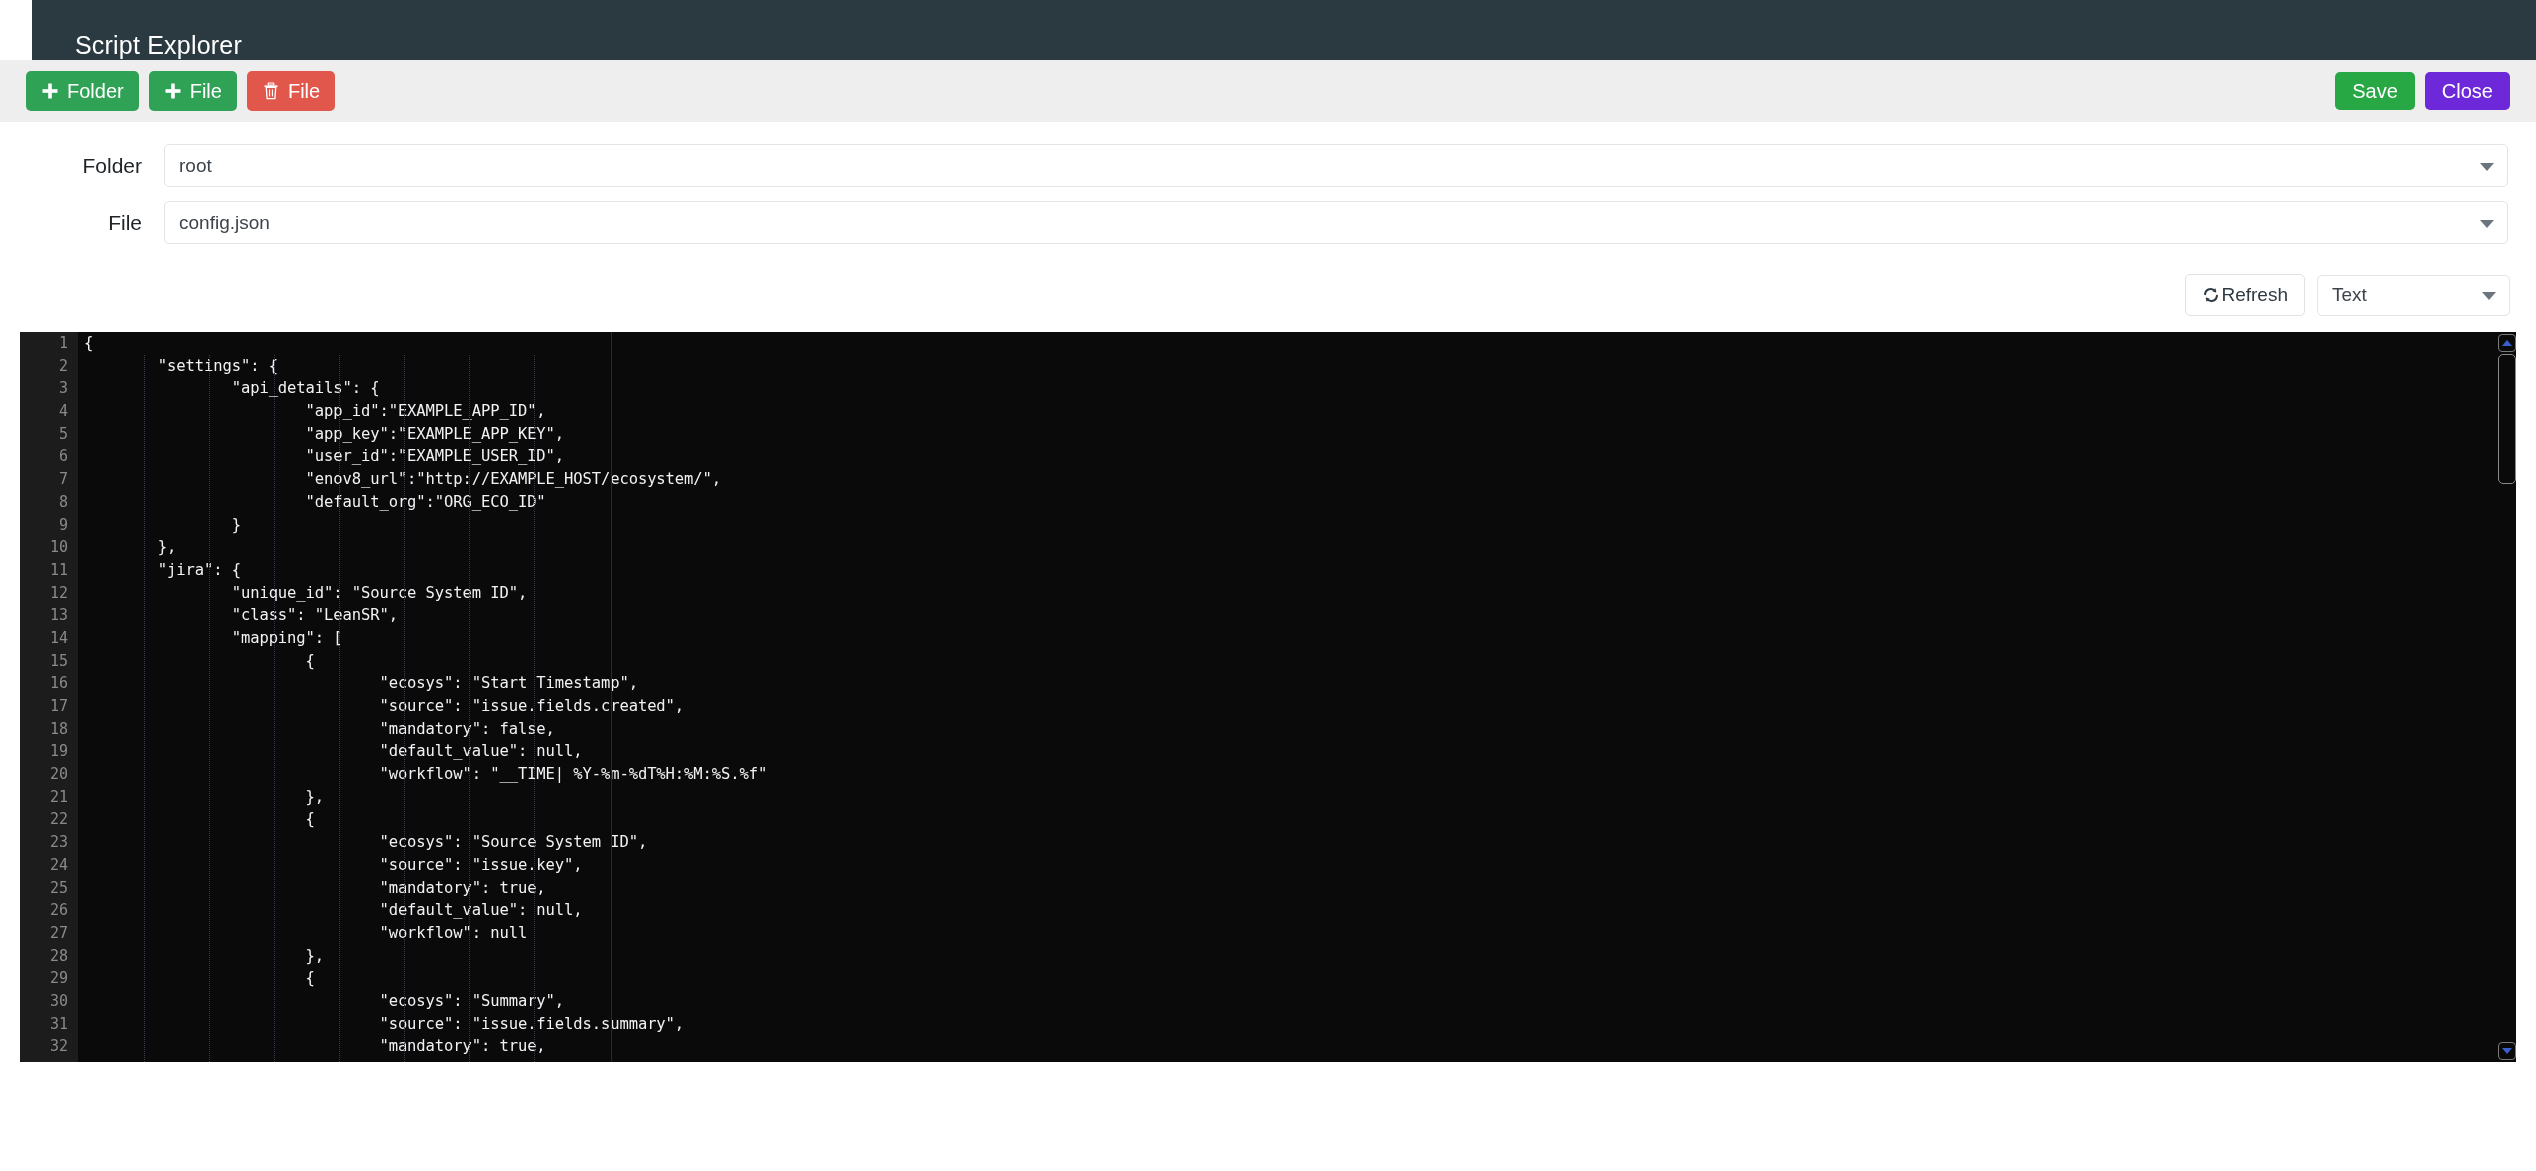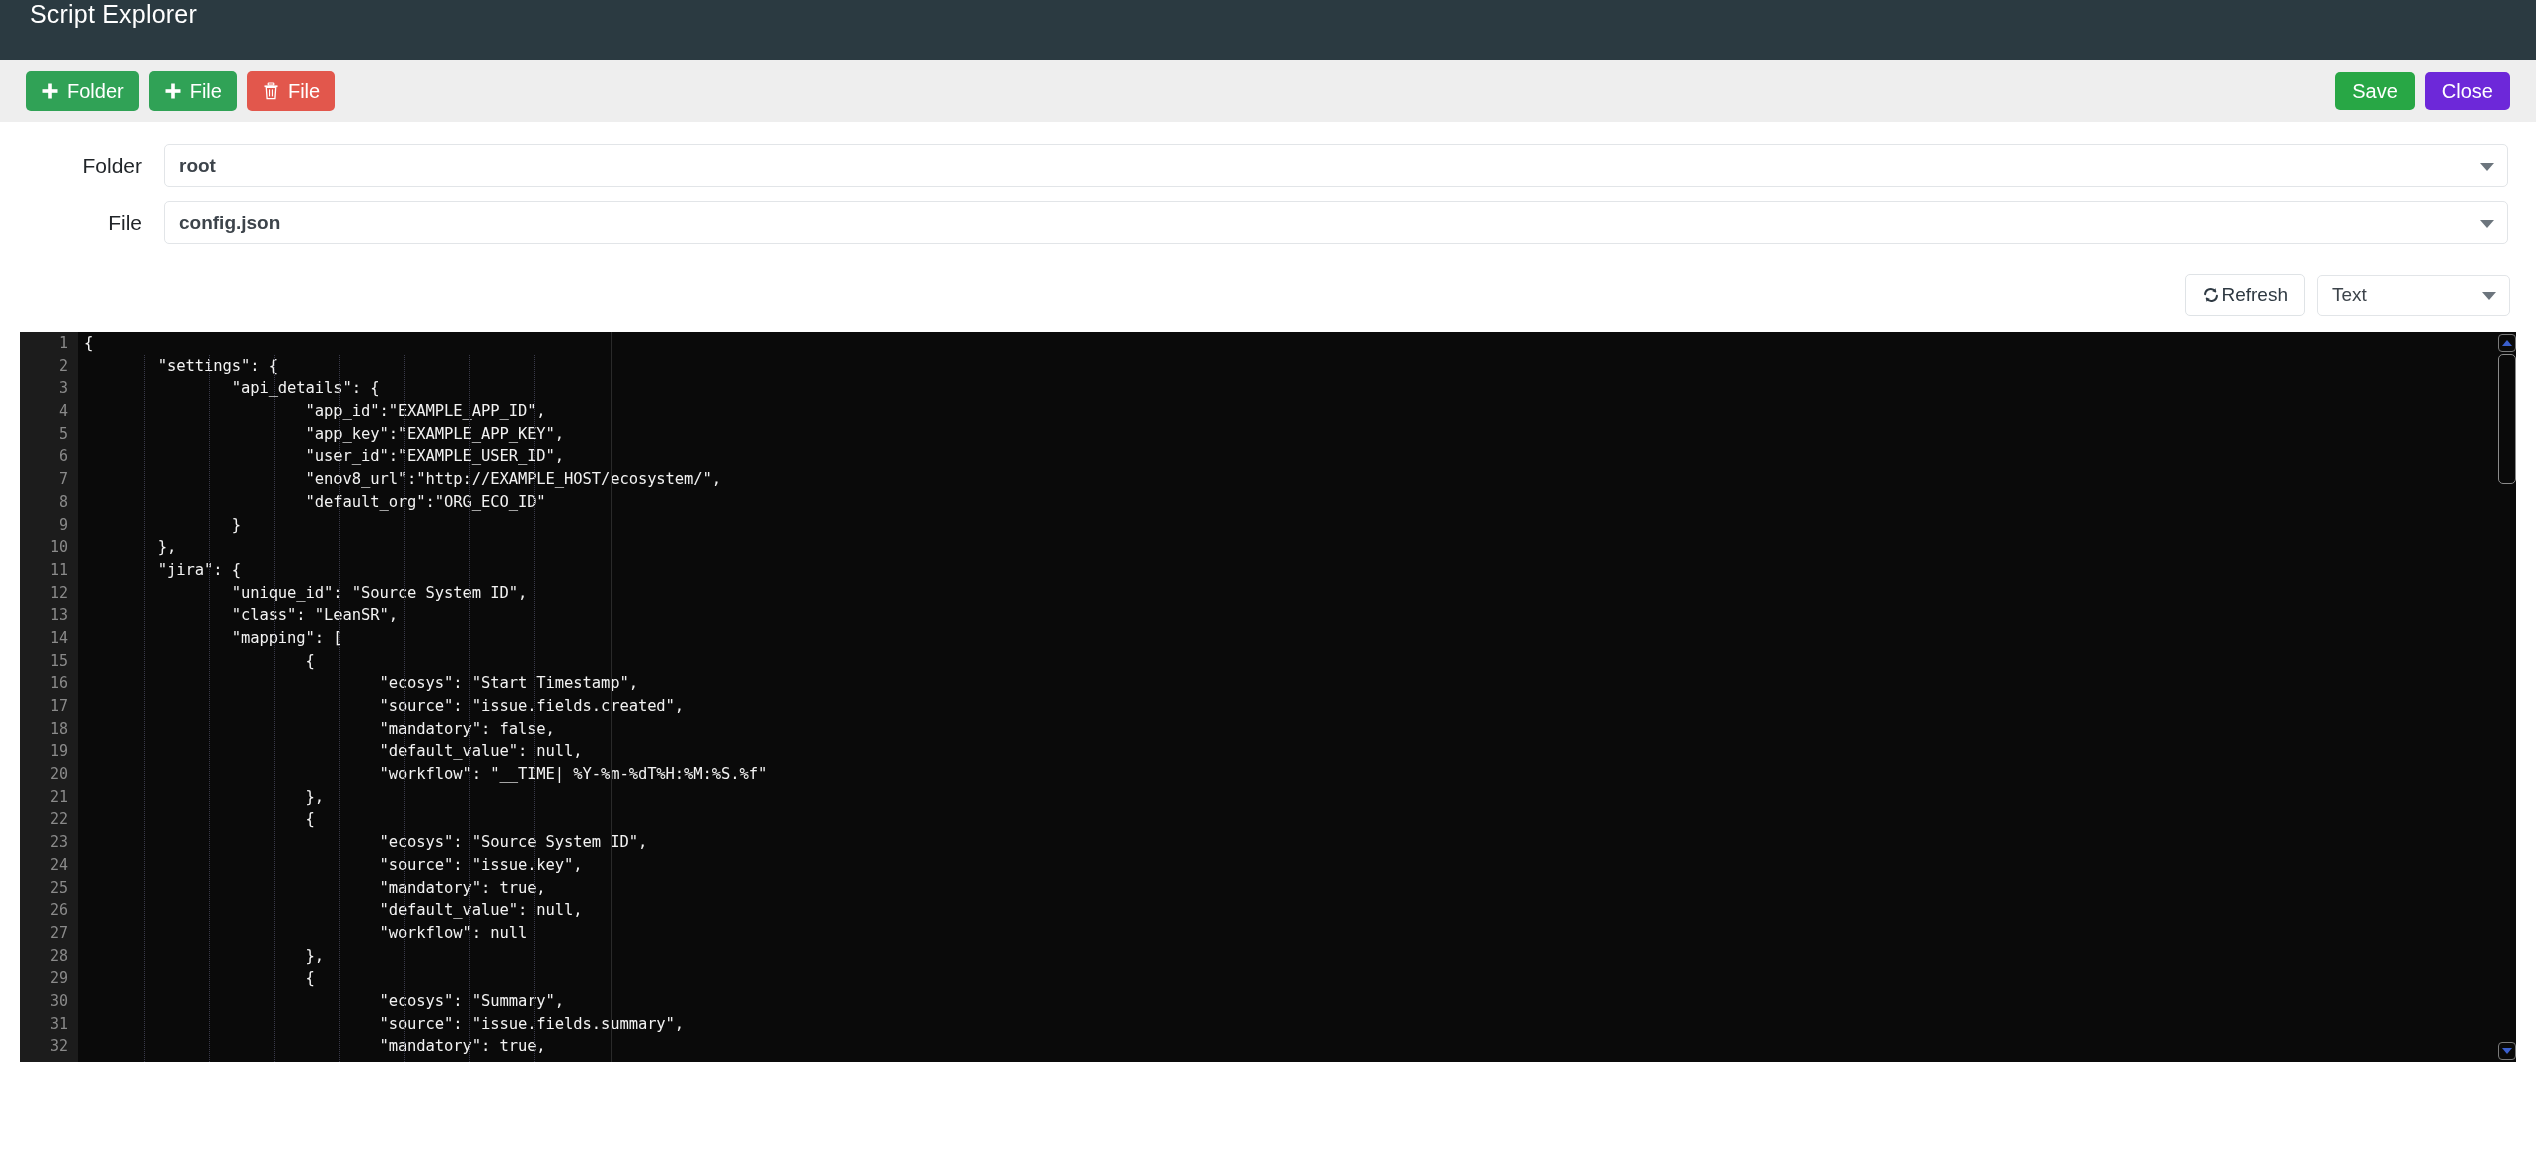--- a/index.html
+++ b/index.html
@@ -9,22 +9,23 @@
     background: #ffffff;
     font-family: "Liberation Sans", sans-serif;
     overflow: hidden;
   }
 
   
   .titlebar {
     height: 60px;
     background: #2b3a41;
     display: flex;
-    align-items: flex-start;
-    padding-left: 30px;
+    align-items: flex-end;
+    padding-left: 43px;
+    margin-left: 32px;
   }
   .titlebar .title {
     color: #ffffff;
     font-size: 25px;
     font-weight: 400;
     letter-spacing: 0.2px;
   }
 
   
   .toolbar {
@@ -74,21 +75,20 @@
   .form-label {
     width: 136px;
     text-align: right;
     padding-right: 22px;
     font-size: 21px;
     color: #212529;
   }
   .select-wrap {
     position: relative;
     flex: 1;
-    font-weight: bold;
   }
   .select-box {
     height: 43px;
     background: #ffffff;
     border: 1px solid #e2e5e8;
     border-radius: 5px;
     display: flex;
     align-items: center;
     padding: 0 34px 0 14px;
     font-size: 19px;

